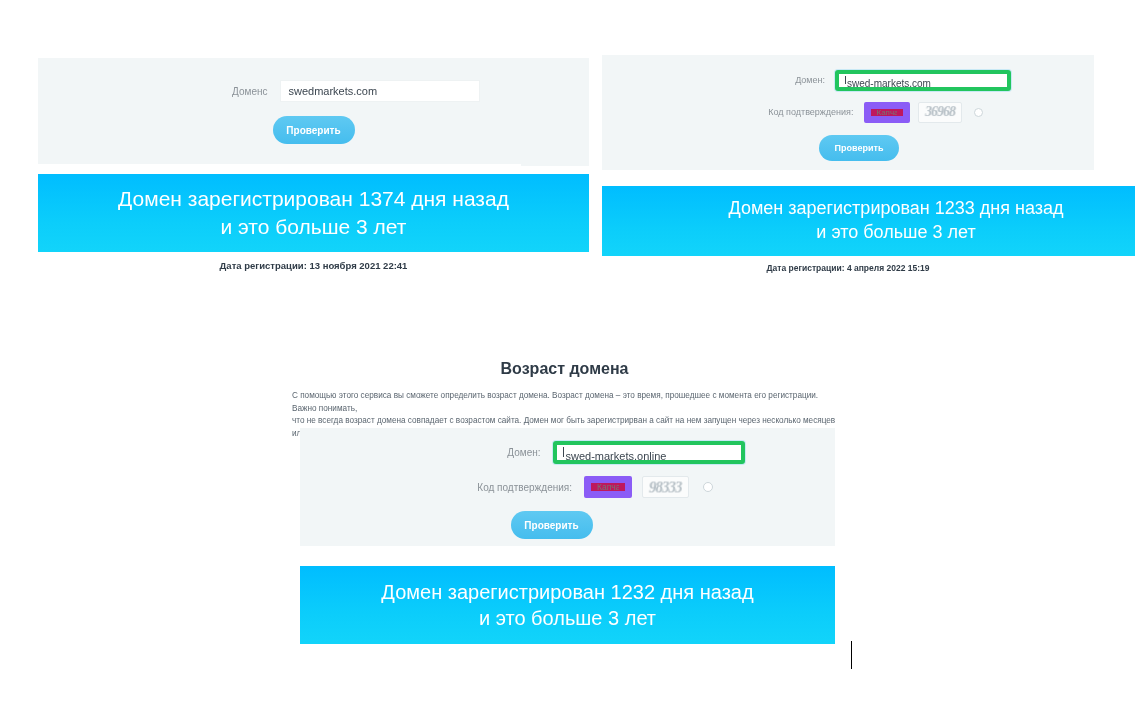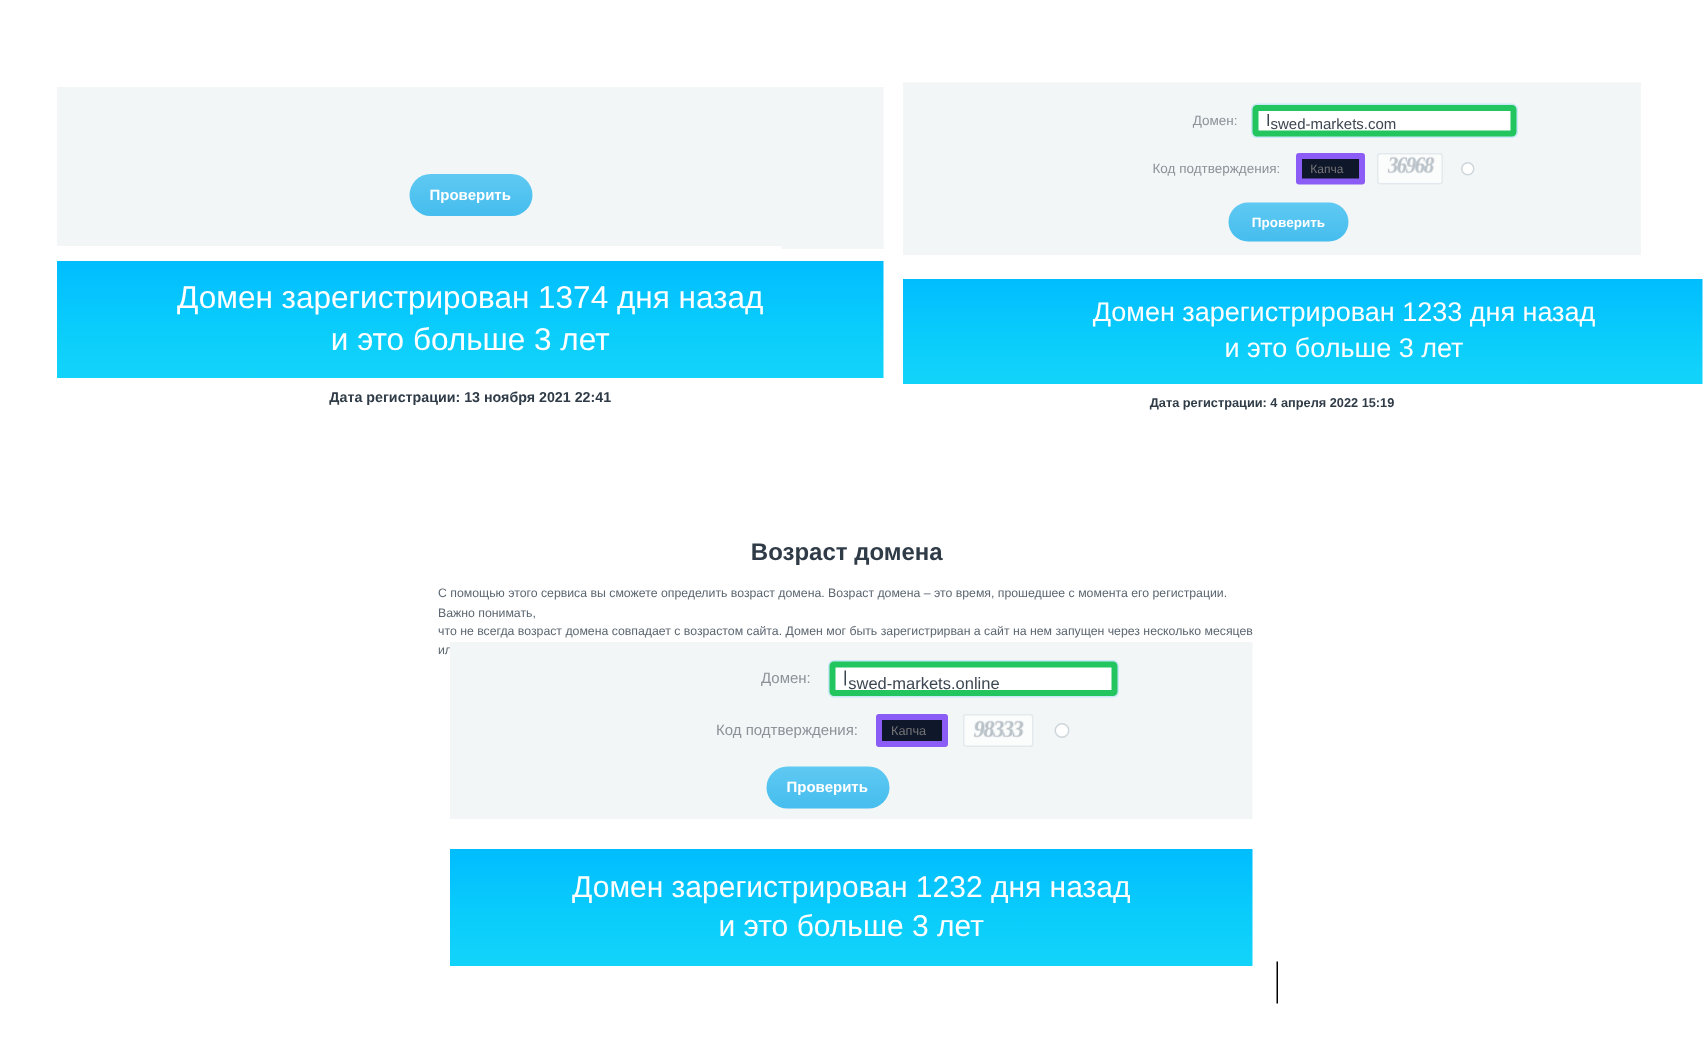--- a/index.html
+++ b/index.html
@@ -40,25 +40,26 @@
   }
   .text-input.caret { position: relative; }
   .text-input.caret::before {
     content: "";
     position: absolute;
     left: 6px; top: 18%;
     width: 1px; height: 64%;
     background: #3c4650;
   }
   .captcha-input {
-    background: #0f172a;
-    border: 4px solid #8b5cf6;
+    background: #be185d;
+    border: 7px solid #8b5cf6;
     color: #b4bcc2;
     font-family: "Liberation Sans", sans-serif;
     outline: none;
+    text-align: right;
   }
   .captcha-img {
     background: #fbfcfc;
     border: 1px solid #e3e9ec;
     display: flex; align-items: center; justify-content: center;
     overflow: hidden;
     letter-spacing: -1px;
   }
   .captcha-img span {
     display:inline-block;
@@ -128,20 +129,24 @@
     position: absolute;
     background: #f2f6f7;
   }
 </style>
 </head>
 <body>
 
 <div class="page">
 
   <div class="form-panel" style="left:38px; top:58px; width:551px; height:106px;">
+    <div class="form-row" style="position:absolute; left:0; top:22px; width:551px; height:22px;">
+      <span class="field-label" style="font-size:10px; width:120px; margin-right:12px;">Доменс</span>
+      <div class="text-input" style="width:200px; height:22px; line-height:21px; padding:0 8px; font-size:11px; border-color:#eef2f3;">swedmarkets.com</div>
+    </div>
     <div style="position:absolute; left:0; top:58px; width:551px; display:flex; justify-content:center;">
       <button class="check-btn" style="width:82px; height:28px; font-size:10px; margin-left:-0px;">Проверить</button>
     </div>
   </div>
 
   <div class="panel-artifact" style="left:521px; top:160px; width:68px; height:6px;"></div>
 
   <div class="banner" style="left:38px; top:174px; width:551px; height:78px; font-size:21px;">
     <span class="l1">Домен зарегистрирован 1374 дня назад</span>
     <span class="l2">и это больше 3 лет</span>

